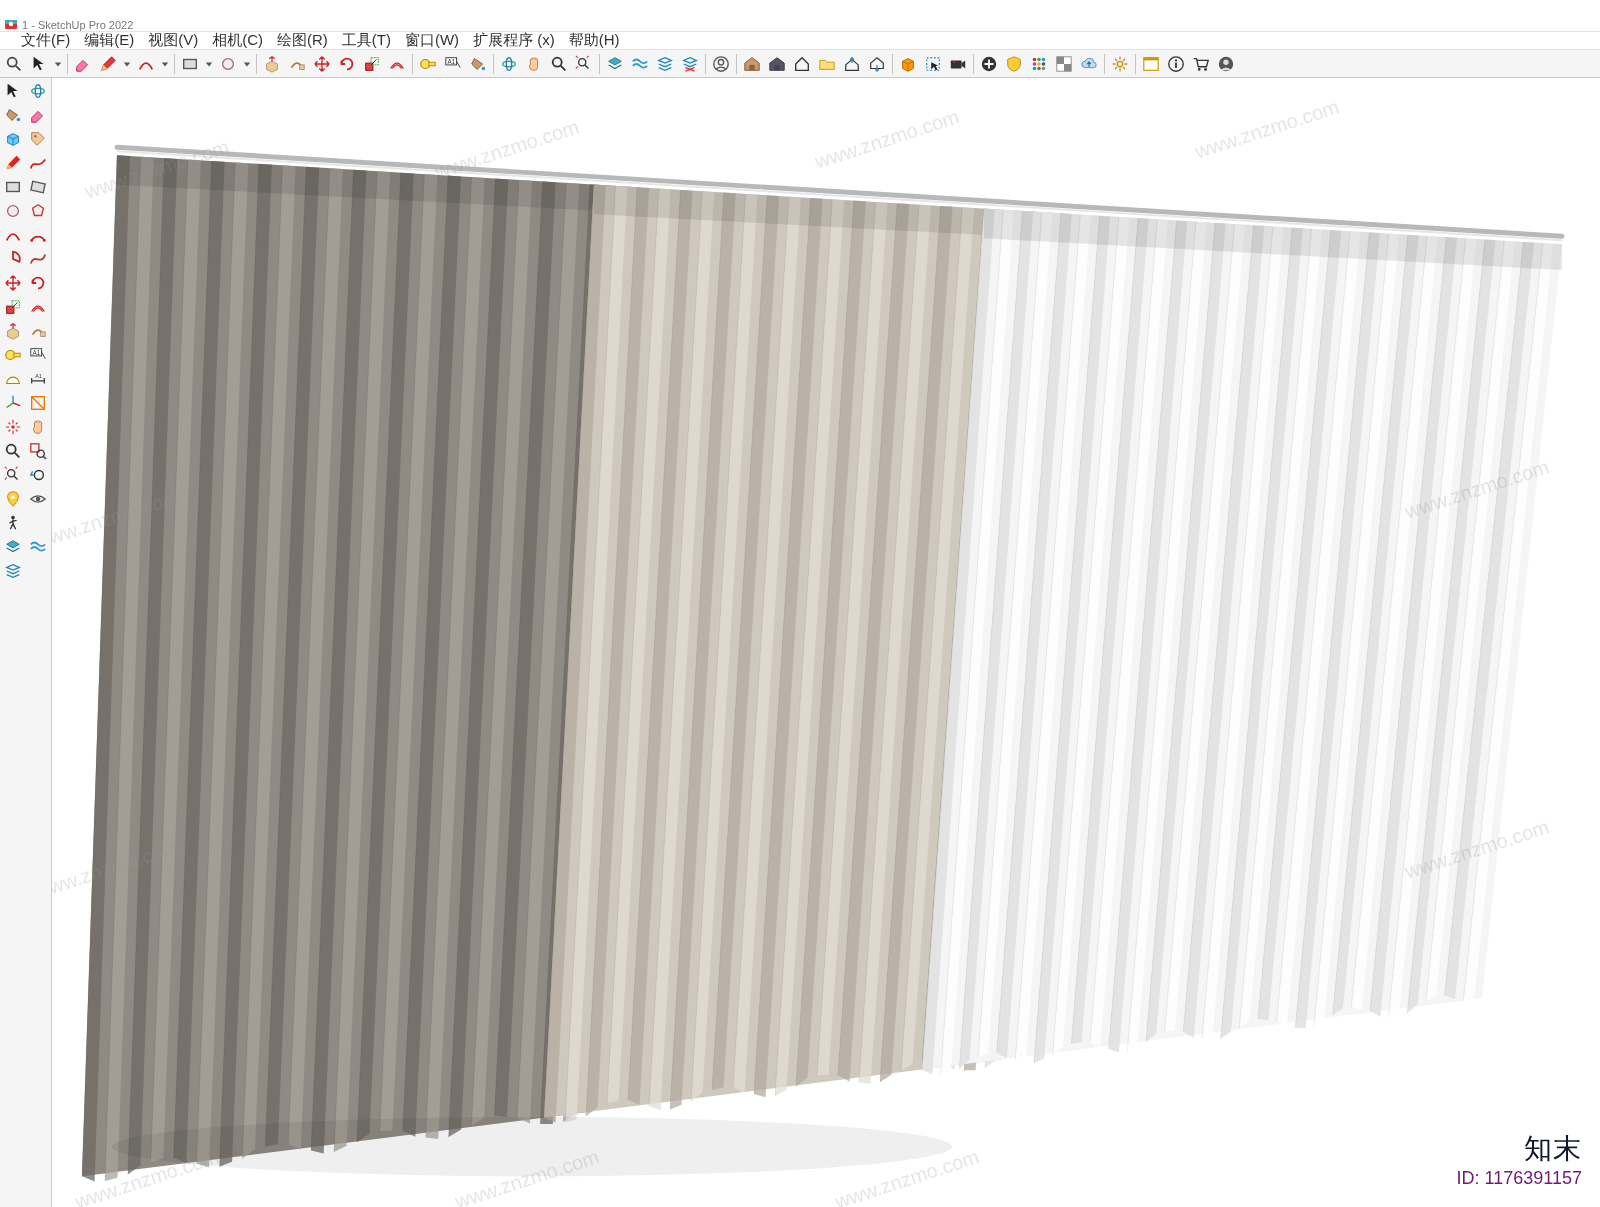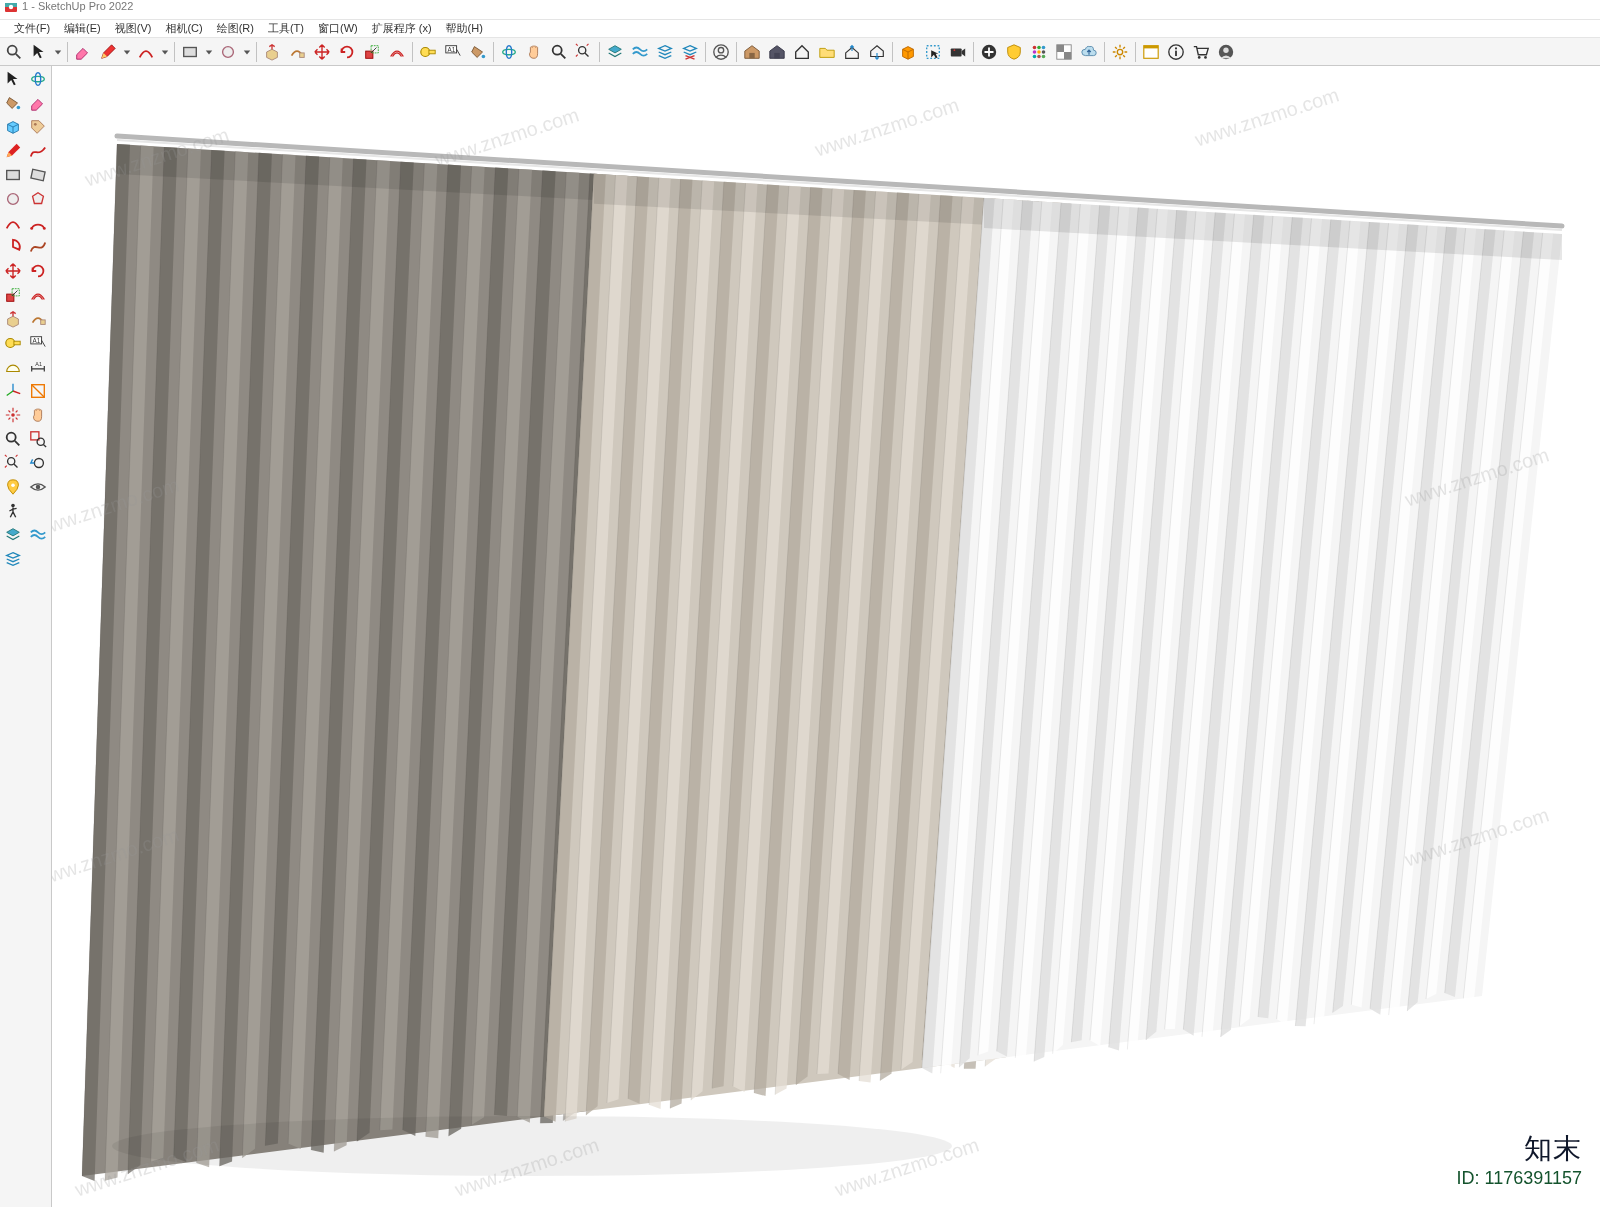--- a/index.html
+++ b/index.html
@@ -8,43 +8,43 @@
     font-size: 11px;
     background: #f0f0f0;
     width: 1600px;
     height: 1207px;
     overflow: hidden;
     display: flex;
     flex-direction: column;
   }
   
   .title-bar {
-    height: 20px;
+    height: 32px;
     background: #ffffff;
     display: flex;
-    align-items: flex-start;
+    align-items: flex-end;
     padding: 0 4px;
     color: #777;
     font-size: 11px;
     gap: 4px;
     border-bottom: 1px solid #e5e5e5;
   }
   .app-icon {
     width: 14px; height: 14px;
     display: inline-flex; align-items:center; justify-content:center;
   }
   
   .menu-bar {
     height: 18px;
     background: #ffffff;
     display: flex;
     align-items: center;
-    padding: 0 8px;
+    padding: 0 15px;
     gap: 2px;
-    font-size: 11px;
+    font-size: 15px;
     color: #333;
     border-bottom: 1px solid #e5e5e5;
   }
   .menu-item { padding: 0 6px; cursor: default; }
   
   .top-toolbar {
     height: 28px;
     background: #f5f5f5;
     border-bottom: 1px solid #c9c9c9;
     display: flex;
@@ -117,21 +117,21 @@
   .wm-sig {
     position: absolute;
     right: 18px; bottom: 18px;
     text-align: right;
     color: #999;
     font-size: 22px;
     pointer-events: none;
     user-select:none;
   }
   .wm-sig .line1 { color:#0f172a; font-size:28px; letter-spacing:1px; }
-  .wm-sig .line2 { color:#14532d; font-size:18px; }
+  .wm-sig .line2 { color:#701a75; font-size:18px; }
 </style>
 </head>
 <body>
 
 <div class="title-bar">
   <span class="app-icon">
     <svg width="14" height="14" viewBox="0 0 14 14">
       <rect x="1" y="3" width="12" height="9" fill="#d33" rx="1"></rect>
       <rect x="1" y="3" width="12" height="4" fill="#4aa"></rect>
       <circle cx="7" cy="7" r="2.2" fill="#fff"></circle>

